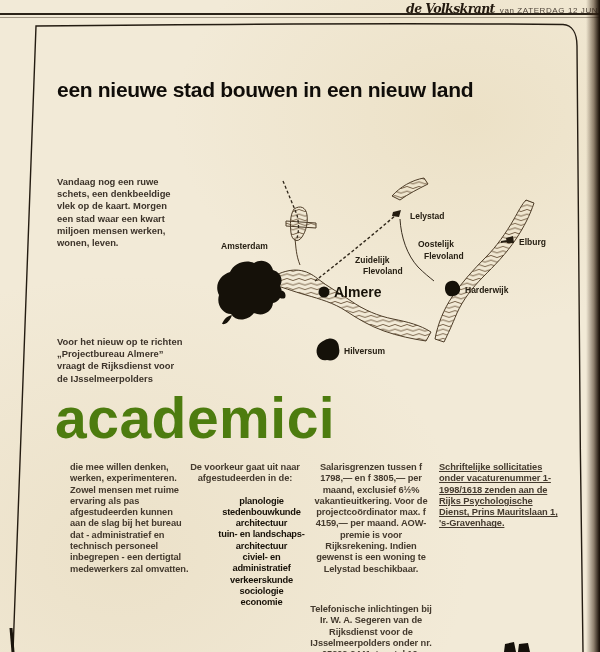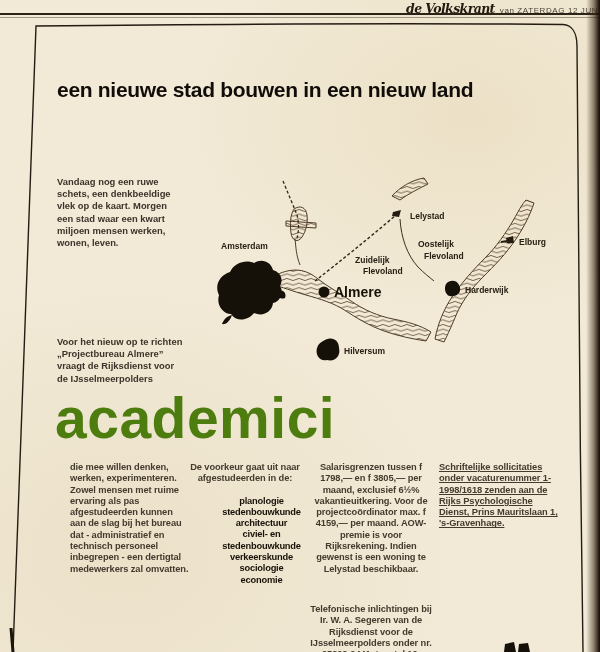--- a/index.html
+++ b/index.html
@@ -119,21 +119,22 @@
 
 <div class="abs col c1">die mee willen denken, werken, experimenteren. Zowel mensen met ruime ervaring als pas afgestudeerden kunnen aan de slag bij het bureau dat - administratief en technisch personeel inbegrepen - een dertigtal medewerkers zal omvatten.</div>
 
 <div class="abs col c2">
   <div>De voorkeur gaat uit naar afgestudeerden in de:</div>
   <div class="gap"></div>
   <div class="list">
     <div>planologie</div>
     <div>stedenbouwkunde</div>
     <div>architectuur</div>
-    <div>civiel- en stedenbouwkunde</div>
+    <div>tuin- en landschaps-architectuur</div>
+    <div>civiel- en administratief</div>
     <div>verkeerskunde</div>
     <div>sociologie</div>
     <div>economie</div>
   </div>
 </div>
 
 <div class="abs col c3">
   <div class="para">Salarisgrenzen tussen f 1798,— en f 3805,— per maand, exclusief 6½% vakantieuitkering. Voor de projectcoördinator max. f 4159,— per maand. AOW-premie is voor Rijksrekening. Indien gewenst is een woning te Lelystad beschikbaar.</div>
   <div class="para">Telefonische inlichtingen bij Ir. W. A. Segeren van de Rijksdienst voor de IJsselmeerpolders onder nr. 05202-2441, toestel 10.</div>
 </div>

